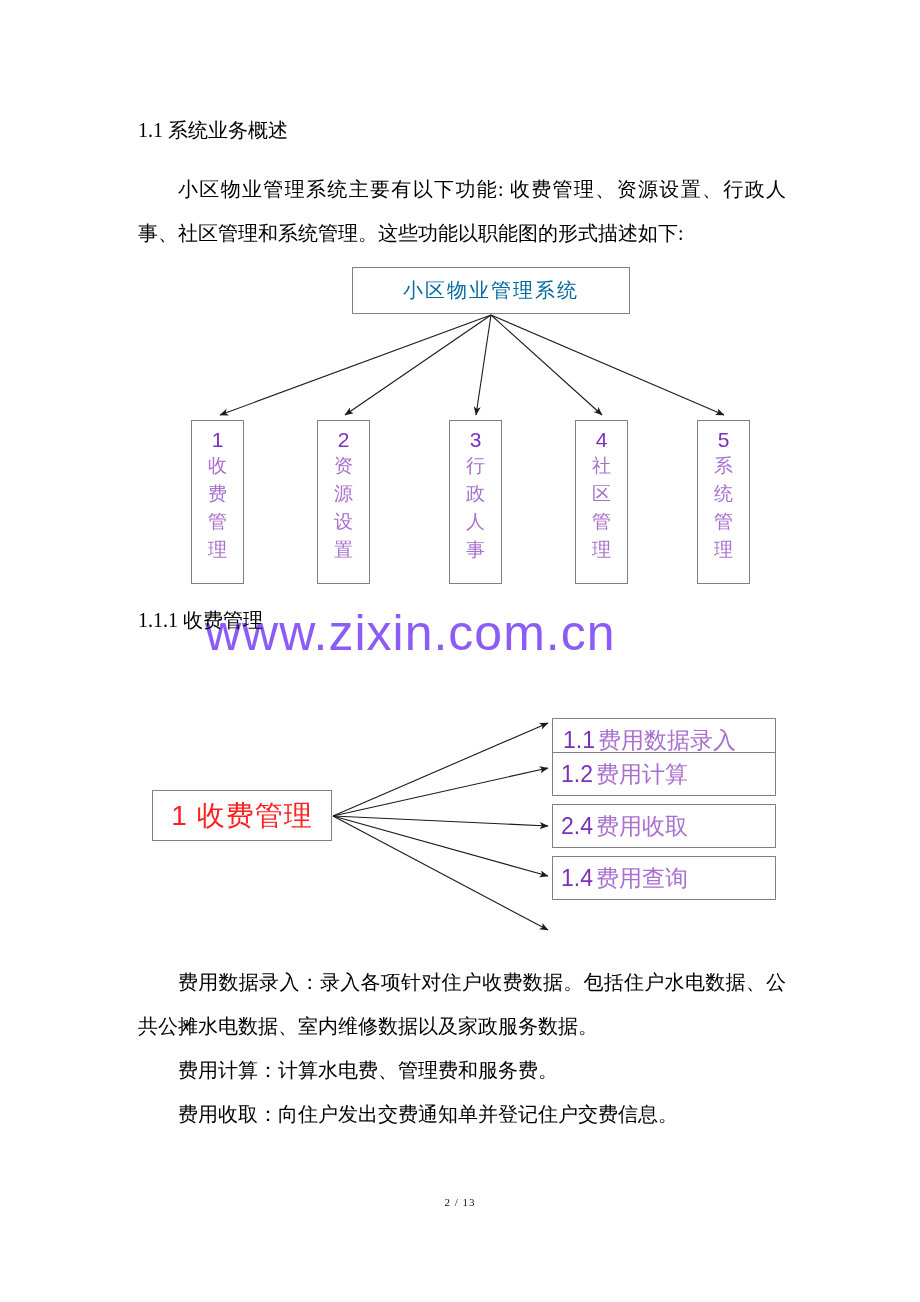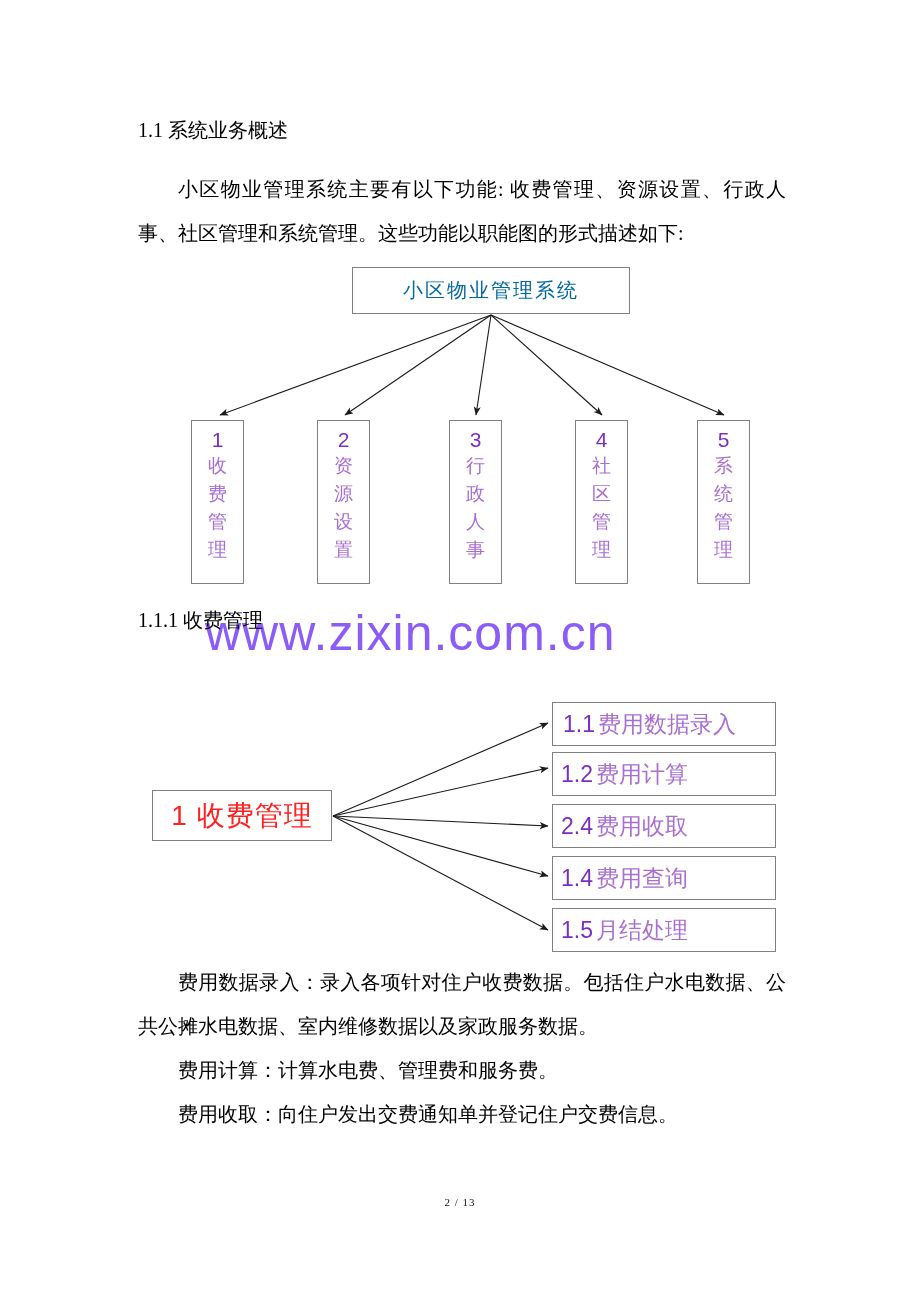--- a/index.html
+++ b/index.html
@@ -172,21 +172,21 @@
     font-size: 23px;
     color: #7b2fbe;
     margin-right: 3px;
   }
   .hnode .hlabel {
     font-family: "Liberation Sans", "DejaVu Sans", sans-serif;
     font-size: 23px;
     color: #a96fd0;
     white-space: nowrap;
   }
-  #d2-n1 { top: 12px; padding-left: 10px; }
+  #d2-n1 { top: 28px; padding-left: 10px; }
   #d2-n2 { top: 62px; }
   #d2-n3 { top: 114px; }
   #d2-n4 { top: 166px; }
   #d2-n5 { top: 218px; }
 </style>
 </head>
 <body>
 
 <div class="page">
 
@@ -294,24 +294,20 @@
     <div class="node hnode" id="d2-n3">
       <span class="hnum">2.4</span>
       <span class="hlabel">费用收取</span>
     </div>
 
     <div class="node hnode" id="d2-n4">
       <span class="hnum">1.4</span>
       <span class="hlabel">费用查询</span>
     </div>
 
-    <div class="node hnode" id="d2-n5">
-      <span class="hnum">1.5</span>
-      <span class="hlabel">月结处理</span>
-    </div>
   </div>
 
   <div class="para" id="para-body">
     <p>费用数据录入：录入各项针对住户收费数据。包括住户水电数据、公共公摊水电数据、室内维修数据以及家政服务数据。</p>
     <p>费用计算：计算水电费、管理费和服务费。</p>
     <p>费用收取：向住户发出交费通知单并登记住户交费信息。</p>
   </div>
 
   <div class="footer">2 / 13</div>
 

